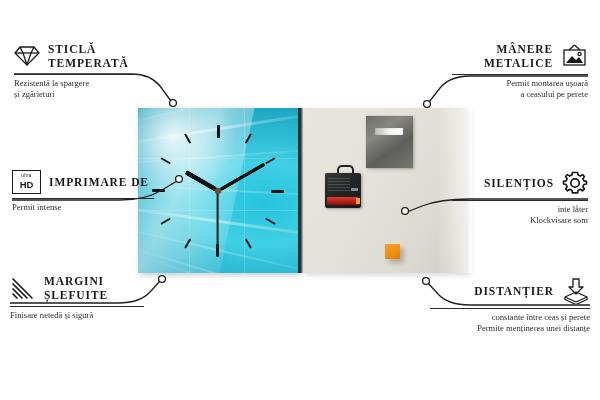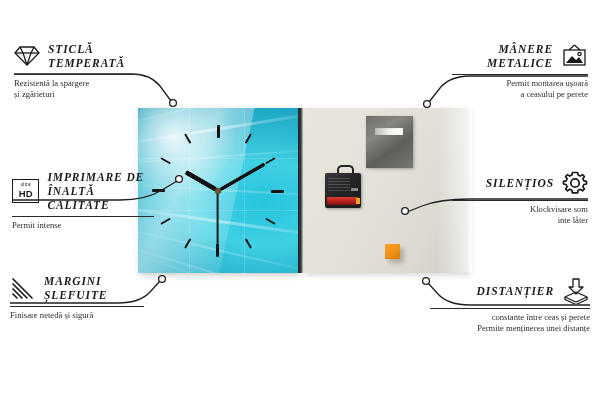--- a/index.html
+++ b/index.html
@@ -216,21 +216,20 @@
   .callout.left .head { justify-content: flex-start; }
   .callout.right .head { justify-content: flex-end; }
   .callout .title {
     font-family: "Liberation Serif", serif;
     font-weight: bold;
     font-size: 11.5px;
     letter-spacing: .9px;
     line-height: 14px;
     color: #1a1a1a;
     text-transform: uppercase;
-    font-style: italic;
   }
   .callout.right .title { text-align: right; }
   .callout .rule {
     height: 1px;
     background: #2a2a2a;
     margin: 4px 0 3px 0;
   }
   .callout .desc {
     font-family: "Liberation Serif", serif;
     font-size: 8.6px;
@@ -378,21 +377,20 @@
   </div>
 
   <div class="callout left" style="left:12px; top:170px; width:142px;">
     <div class="head">
       <div class="hdbox">
         <span class="u">ultra</span>
         <span class="h">HD</span>
       </div>
       <div>
         <div class="title">IMPRIMARE DE</div>
-        <div class="title">ÎNALTĂ CALITATE</div>
       </div>
     </div>
     <div class="rule"></div>
     <div class="desc">Permit intense</div>
   </div>
 
   <div class="callout right" style="left:452px; top:42px; width:136px;">
     <div class="head">
       <div>
         <div class="title">MÂNERE</div>
@@ -438,22 +436,22 @@
         <div class="title">SILENȚIOS</div>
       </div>
       <svg class="ic" width="26" height="26" viewBox="0 0 26 26">
         <g fill="none" stroke="#1a1a1a" stroke-width="1.7">
           <path d="M13,2.5 l2.6,0 0.5,2.6 2.2,1 2.2,-1.5 1.9,1.9 -1.5,2.2 1,2.2 2.6,0.5 0,2.6 -2.6,0.5 -1,2.2 1.5,2.2 -1.9,1.9 -2.2,-1.5 -2.2,1 -0.5,2.6 -2.6,0 -2.6,0 -0.5,-2.6 -2.2,-1 -2.2,1.5 -1.9,-1.9 1.5,-2.2 -1,-2.2 -2.6,-0.5 0,-2.6 2.6,-0.5 1,-2.2 -1.5,-2.2 1.9,-1.9 2.2,1.5 2.2,-1 0.5,-2.6 2.6,0 z" stroke-linejoin="round"></path>
           <circle cx="13" cy="13" r="4.2"></circle>
         </g>
       </svg>
     </div>
     <div class="rule"></div>
+    <div class="desc">inte låter</div>
     <div class="desc">Klockvisare som</div>
-    <div class="desc">inte låter</div>
   </div>
 
   <div class="callout right" style="left:430px; top:278px; width:160px;">
     <div class="head">
       <div>
         <div class="title">DISTANȚIER</div>
       </div>
       <svg class="ic" width="28" height="26" viewBox="0 0 28 26">
         <g fill="none" stroke="#1a1a1a" stroke-width="1.3" stroke-linejoin="round">
           <path d="M11,1 h6 v8 h4 l-7,7 -7,-7 h4 z"></path>

